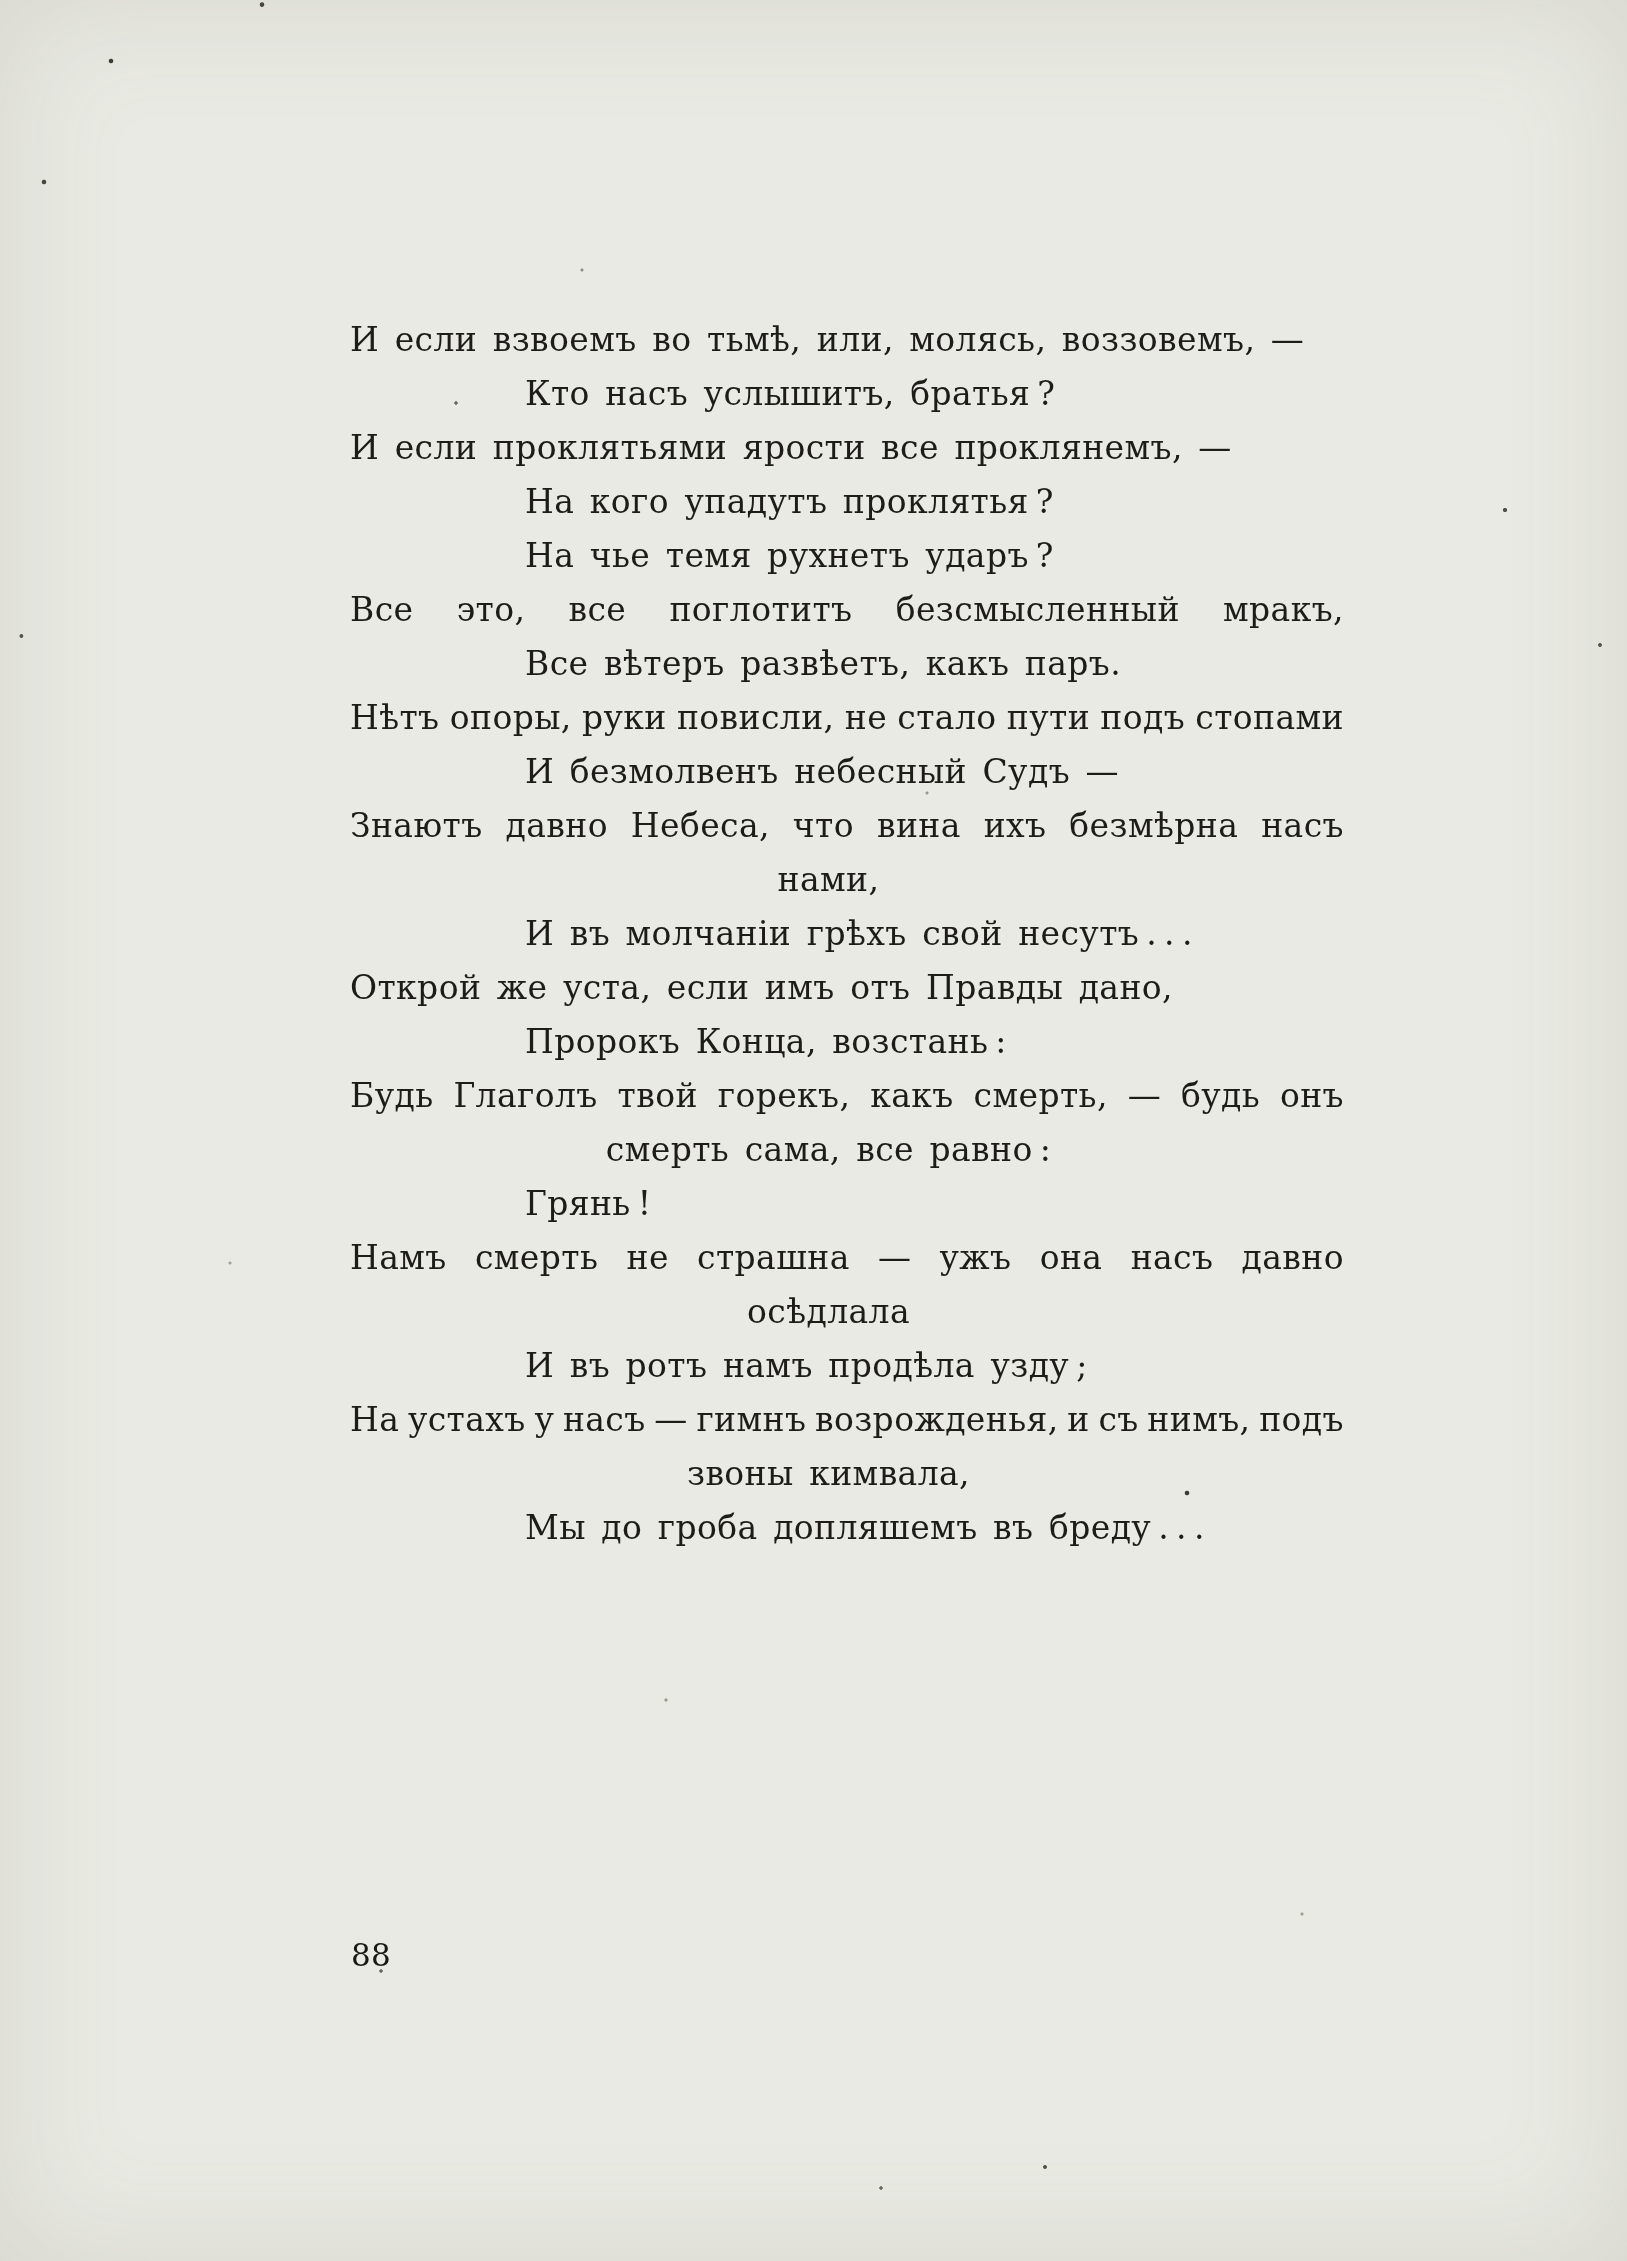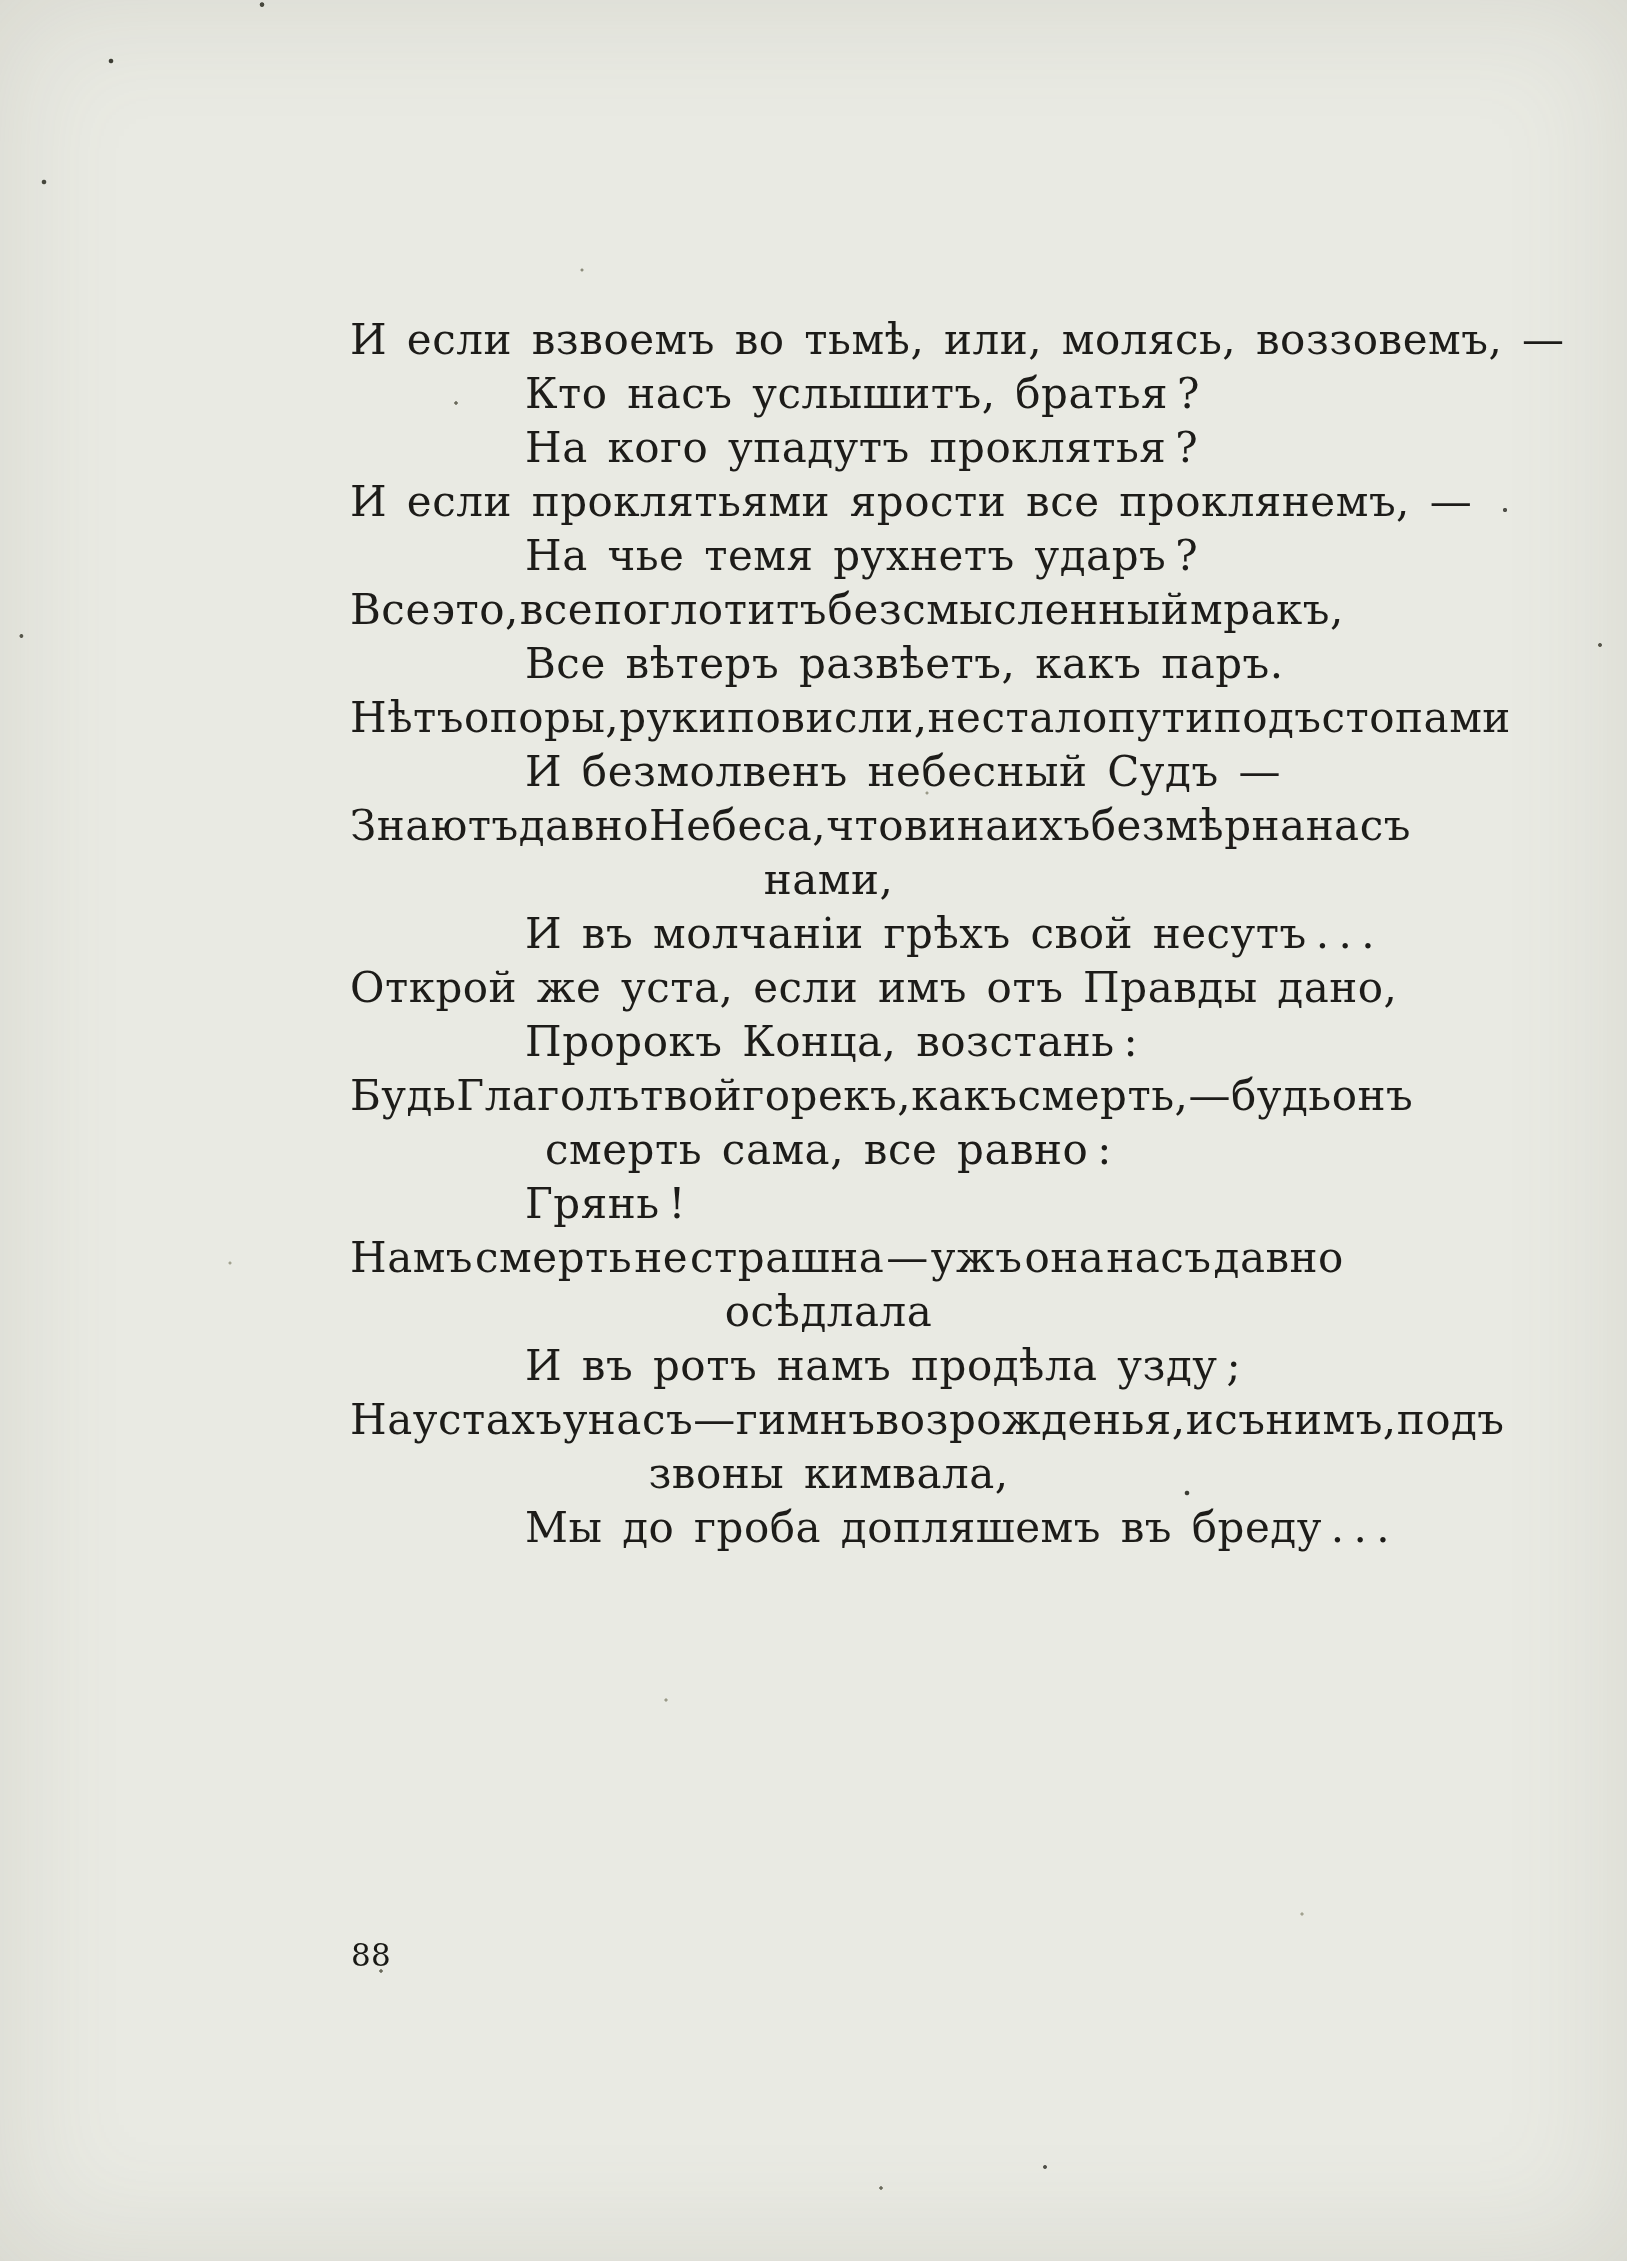--- a/index.html
+++ b/index.html
@@ -36,21 +36,21 @@
       radial-gradient(circle at 927px 793px,#9a9a88 0, #9a9a88 1.1px, transparent 1.9px),
       radial-gradient(circle at 230px 1263px,#a2a290 0, #a2a290 1.1px, transparent 1.9px);
     background-repeat: no-repeat;
     box-shadow: inset 0 0 123px rgba(118, 112, 92, 0.16);
   }
   .poem {
     position: absolute;
     left: 350px;
     top: 313px;
     width: 994px;
-    font-size: 42px;
+    font-size: 33px;
     line-height: 54px;
     color: #1d1c19;
     letter-spacing: 0.012em;
     word-spacing: 0.14em;
   }
   .line {
     white-space: nowrap;
     text-align: left;
   }
   .line.indent {
@@ -79,22 +79,22 @@
     letter-spacing: 0.4px;
   }
 </style>
 </head>
 <body>
 
 <div class="page">
   <div class="poem">
       <div class="line left">И если взвоемъ во тьмѣ, или, молясь, воззовемъ, —</div>
       <div class="line indent">Кто насъ услышитъ, братья ?</div>
+      <div class="line left">И если проклятьями ярости все проклянемъ, —</div>
       <div class="line indent">На кого упадутъ проклятья ?</div>
-      <div class="line left">И если проклятьями ярости все проклянемъ, —</div>
       <div class="line indent">На чье темя рухнетъ ударъ ?</div>
       <div class="line justify">
         <span>Все</span>
         <span>это,</span>
         <span>все</span>
         <span>поглотитъ</span>
         <span>безсмысленный</span>
         <span>мракъ,</span>
       </div>
       <div class="line indent">Все вѣтеръ развѣетъ, какъ паръ.</div>

